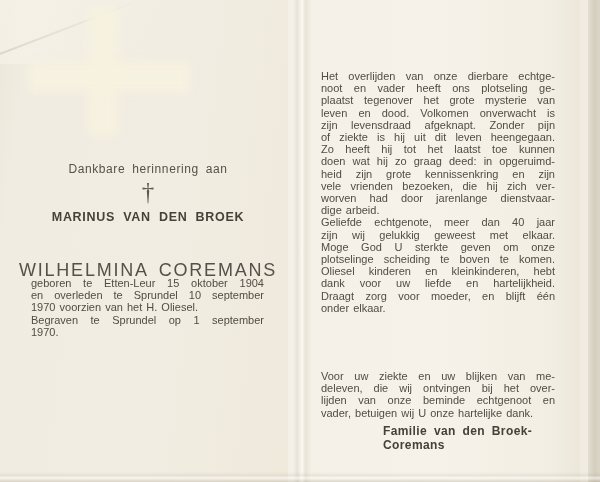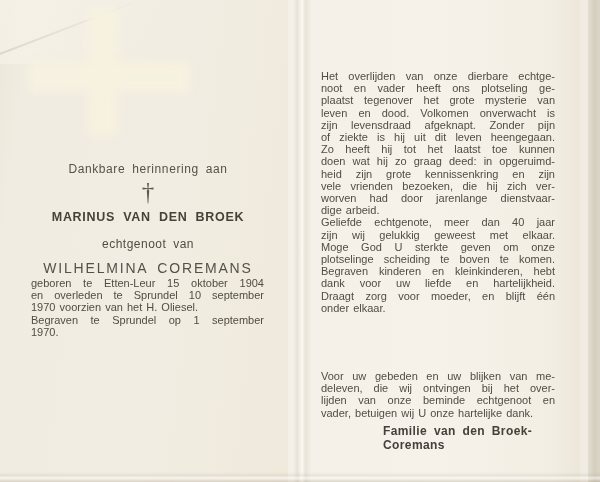--- a/index.html
+++ b/index.html
@@ -38,21 +38,21 @@
   }
   .wm-h {
     position: absolute; left: 28px; top: 62px; width: 162px; height: 30px;
     background: rgba(247,242,223,0.85); filter: blur(4px); border-radius: 3px;
   }
   .centered { position: absolute; left: 0; right: 0; text-align: center; }
   .dedication { top: 162px; font-size: 12px; letter-spacing: 0.6px; color: #56514a; word-spacing: 3px; }
   .cross     { top: 178px; font-size: 25px; color: #5d5850; font-family: "Liberation Serif", serif; }
   .name      { top: 210px; font-size: 12.5px; font-weight: bold; letter-spacing: 0.7px; color: #474239; word-spacing: 4px; }
   .relation  { top: 237px; font-size: 12px; letter-spacing: 0.5px; word-spacing: 3px; }
-  .spouse    { top: 260px; font-size: 14px; letter-spacing: 1.8px; color: #55504a; word-spacing: 4px; }
+  .spouse    { top: 260px; font-size: 18px; letter-spacing: 1.8px; color: #55504a; word-spacing: 4px; }
   .dates {
     position: absolute; left: 31px; top: 277px; width: 233px;
     font-size: 11px; line-height: 12.2px;
   }
   
   .jline {
     text-align: justify;
     text-align-last: justify;
     word-spacing: 1px;
     white-space: normal;
@@ -103,21 +103,20 @@
     <div class="corner-light"></div>
     <div class="crease-a"></div>
     <div class="watermark">
       <div class="wm-v"></div>
       <div class="wm-h"></div>
     </div>
 
     <div class="centered dedication">Dankbare herinnering aan</div>
     <div class="centered cross">†</div>
     <div class="centered name">MARINUS VAN DEN BROEK</div>
-    <div class="centered relation">echtgenoot van</div>
     <div class="centered spouse">WILHELMINA COREMANS</div>
 
     <div class="dates">
       <div class="lines">
 
       <div class="jline">geboren te Etten-Leur 15 oktober 1904</div>
           <div class="jline">en overleden te Sprundel 10 september</div>
           <div class="jline">1970 voorzien van het H. Oliesel.</div>
         </div>
       <div class="lines">
@@ -144,28 +143,28 @@
           <div class="jline">vele vrienden bezoeken, die hij zich ver-</div>
           <div class="jline">worven had door jarenlange dienstvaar-</div>
           <div class="jline">dige arbeid.</div>
         </div>
       <div class="lines">
 
       <div class="jline">Geliefde echtgenote, meer dan 40 jaar</div>
           <div class="jline">zijn wij gelukkig geweest met elkaar.</div>
           <div class="jline">Moge God U sterkte geven om onze</div>
           <div class="jline">plotselinge scheiding te boven te komen.</div>
-          <div class="jline">Begraven kinderen en kleinkinderen, hebt</div>
+          <div class="jline">Oliesel kinderen en kleinkinderen, hebt</div>
           <div class="jline">dank voor uw liefde en hartelijkheid.</div>
           <div class="jline">Draagt zorg voor moeder, en blijft één</div>
           <div class="jline">onder elkaar.</div>
         </div>
       <div class="lines ack">
 
-      <div class="jline">Voor uw gebeden en uw blijken van me-</div>
+      <div class="jline">Voor uw ziekte en uw blijken van me-</div>
           <div class="jline">deleven, die wij ontvingen bij het over-</div>
           <div class="jline">lijden van onze beminde echtgenoot en</div>
           <div class="jline">vader, betuigen wij U onze hartelijke dank.</div>
         </div>
       <div class="signature">Familie van den Broek-Coremans</div>
     </div>
   </section>
 
   <div class="fold"></div>
   <div class="edge-right"></div>

